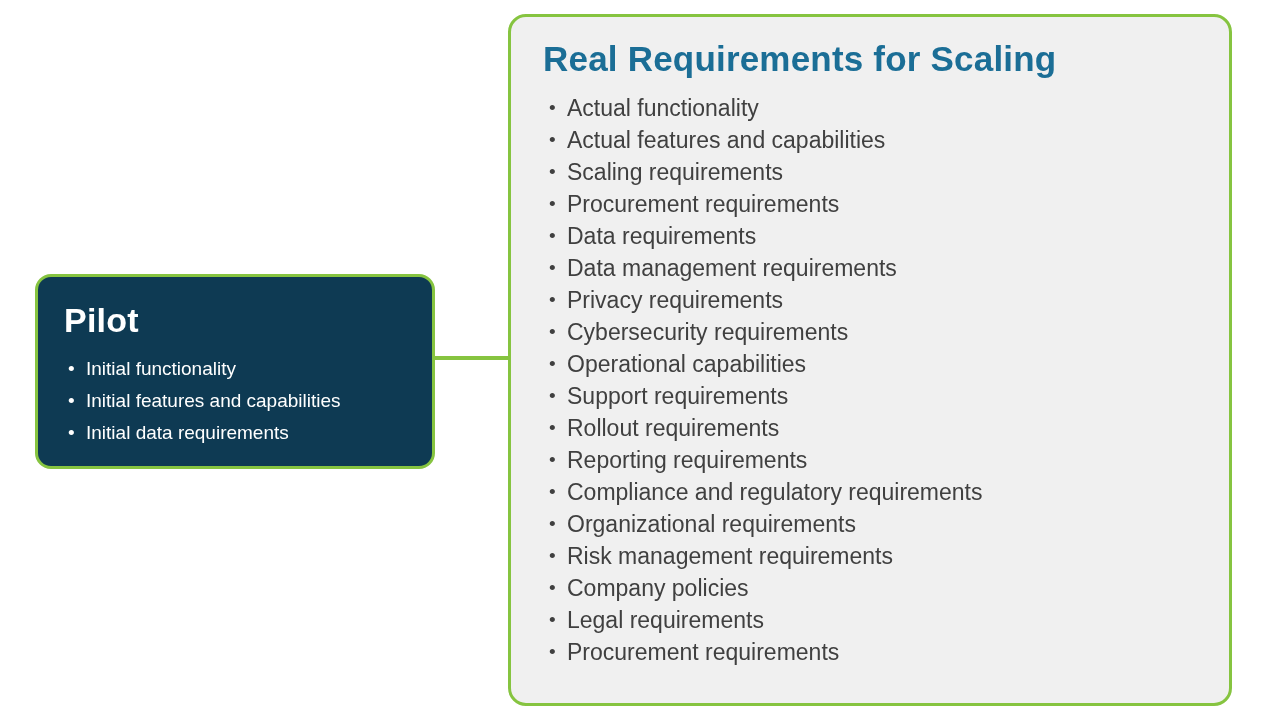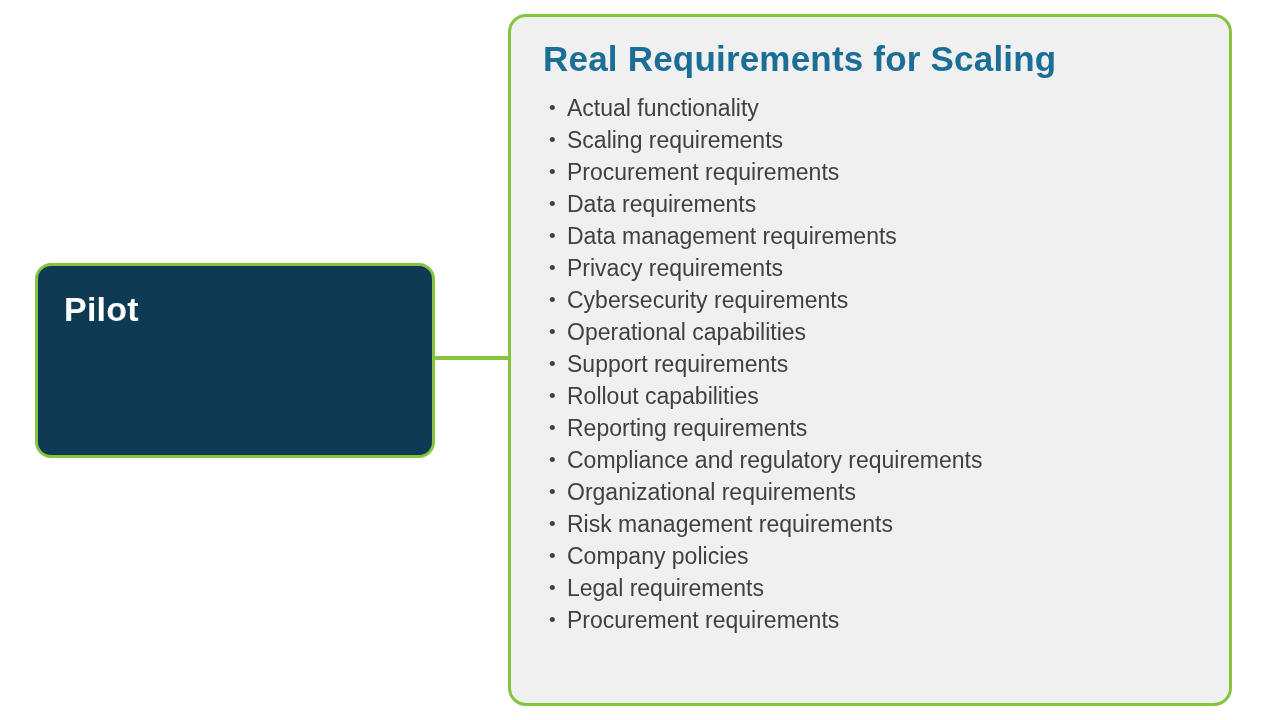--- a/index.html
+++ b/index.html
@@ -15,21 +15,21 @@
   .canvas{position:relative;width:1280px;height:720px;background:#ffffff;}
 
   
   .connector{
     position:absolute;left:430px;top:356px;width:82px;height:4px;
     background:var(--border-green);
   }
 
   
   .pilot-box{
-    position:absolute;left:35px;top:263px;width:400px;height:195px;
+    position:absolute;left:35px;top:274px;width:400px;height:195px;
     background:var(--pilot-bg);
     border:3px solid var(--border-green);
     border-radius:16px;
     padding:26px 24px 20px 26px;
     z-index:2;
   }
   .pilot-box h2{
     color:#ffffff;font-size:34px;font-weight:bold;letter-spacing:0.2px;
     margin-bottom:14px;line-height:1.05;
   }
@@ -68,35 +68,41 @@
 </style>
 </head>
 <body>
 
 <div class="canvas">
 
   <div class="connector"></div>
 
   <div class="pilot-box">
     <h2>Pilot</h2>
+    <ul>
+        <li>Initial functionality</li>
+        <li>Initial features and capabilities</li>
+        <li>Initial data requirements</li>
+      </ul>
   </div>
 
   <div class="scaling-box">
     <h1>Real Requirements for Scaling</h1>
     <ul>
         <li>Actual functionality</li>
+        <li>Actual features and capabilities</li>
         <li>Scaling requirements</li>
         <li>Procurement requirements</li>
         <li>Data requirements</li>
         <li>Data management requirements</li>
         <li>Privacy requirements</li>
         <li>Cybersecurity requirements</li>
         <li>Operational capabilities</li>
         <li>Support requirements</li>
-        <li>Rollout capabilities</li>
+        <li>Rollout requirements</li>
         <li>Reporting requirements</li>
         <li>Compliance and regulatory requirements</li>
         <li>Organizational requirements</li>
         <li>Risk management requirements</li>
         <li>Company policies</li>
         <li>Legal requirements</li>
         <li>Procurement requirements</li>
       </ul>
   </div>
 

